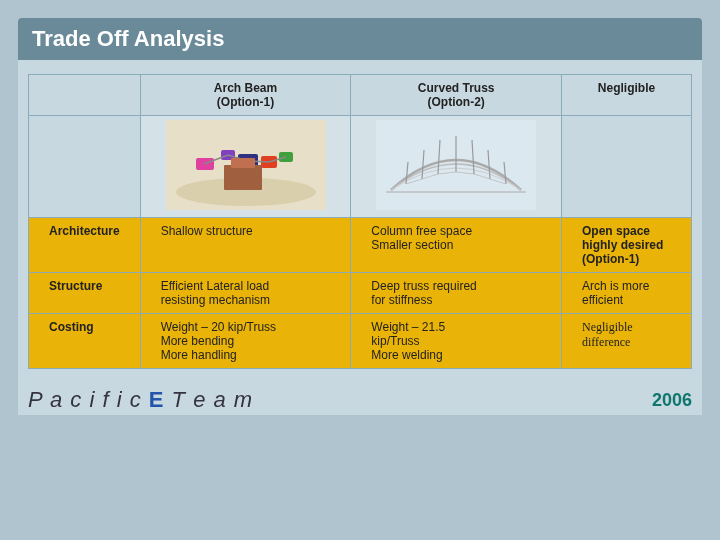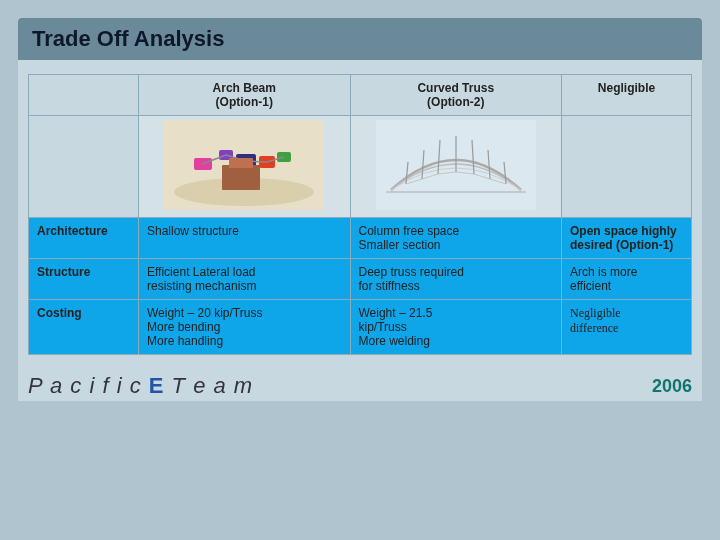--- a/index.html
+++ b/index.html
@@ -14,42 +14,42 @@
 
     .outer {
       width: 720px;
       height: 540px;
       background: #b0c4d0;
       padding: 18px 18px 10px 18px;
     }
 
     .title-bar {
       background: #6a8a9a;
-      color: #0f172a;
+      color: #ffffff;
       font-size: 22px;
       font-weight: bold;
       padding: 8px 14px;
       border-radius: 4px 4px 0 0;
       margin-bottom: 0;
     }
 
     .content-area {
       background: #c8d8e0;
       padding: 14px 10px 10px 10px;
     }
 
     table {
       width: 100%;
       border-collapse: collapse;
       background: #d4e2e8;
     }
 
     th, td {
       border: 1px solid #8aacba;
-      padding: 6px 8px;
+      padding: 6px 20px;
       vertical-align: top;
     }
 
     .header-row th {
       background: #c8d8e0;
       font-weight: bold;
       font-size: 12px;
       text-align: center;
       color: #222;
     }
@@ -80,21 +80,21 @@
     .highlight-cell {
       background: #2244aa;
       color: white;
       font-weight: bold;
       font-size: 13px;
     }
 
     .row-data td {
       font-size: 12px;
       color: #222;
-      background: #0ea5e9;
+      background: #eab308;
     }
 
     .footer {
       display: flex;
       align-items: center;
       justify-content: space-between;
       padding: 8px 10px 2px 10px;
       background: #c8d8e0;
       gap: 24px;
     }

